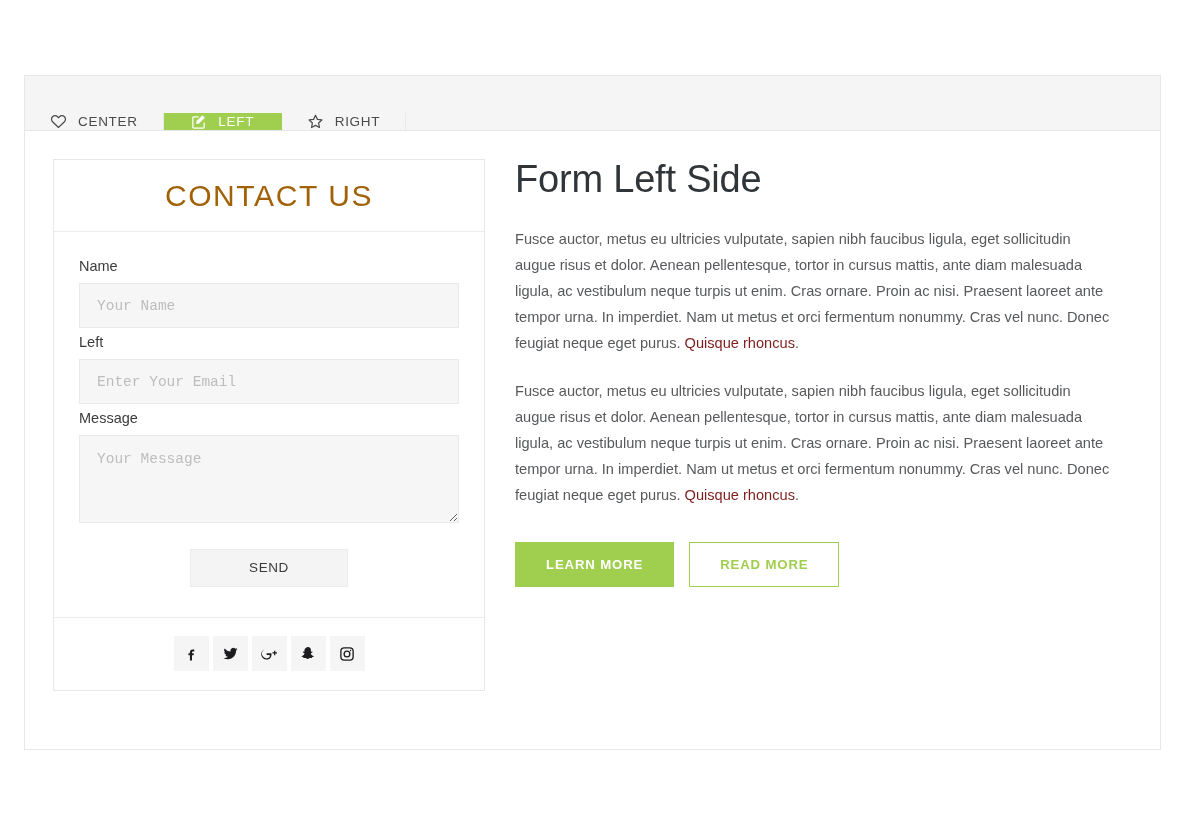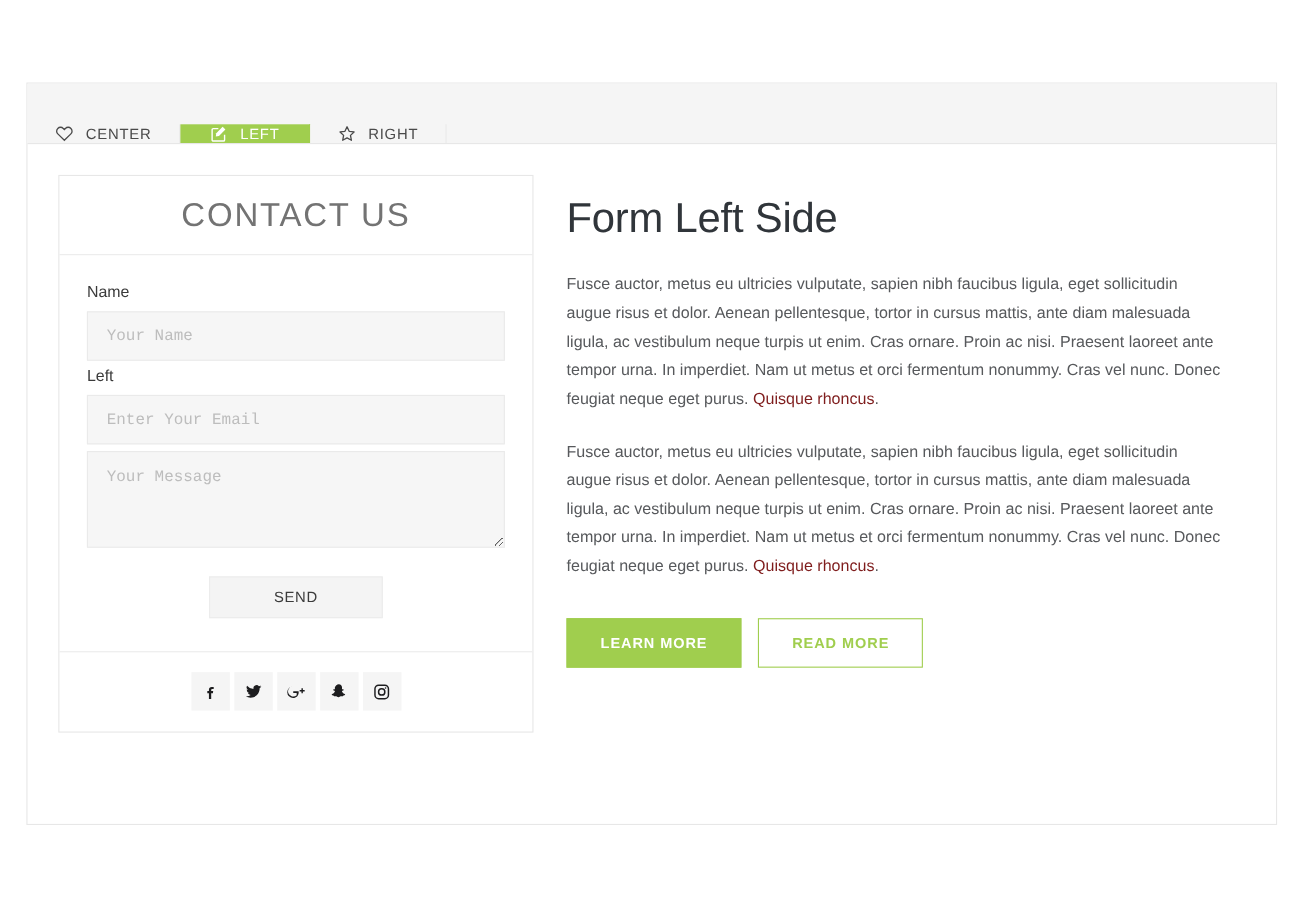--- a/index.html
+++ b/index.html
@@ -91,21 +91,21 @@
   .card-head {
     padding: 19px 10px 18px;
     text-align: center;
     border-bottom: 1px solid #ececec;
   }
   .card-head h2 {
     margin: 0;
     font-size: 30px;
     font-weight: 300;
     letter-spacing: 1.6px;
-    color: #737373;
+    color: #a16207;
   }
   .card-body { padding: 26px 25px 30px; }
 
   .field { margin-bottom: 6px; }
   .field:last-of-type { margin-bottom: 0; }
   .flabel {
     display: block;
     font-size: 14.5px;
     color: #3b3b3b;
     margin-bottom: 9px;
@@ -162,21 +162,20 @@
     color: #1d1d1f;
   }
   .soc svg { display: block; }
 
   
   .right {
     flex: 1 1 auto;
     padding-left: 30px;
     padding-top: 0;
     box-sizing: border-box;
-    margin-top: 20px;
   }
   .right h1 {
     margin: 0 0 26px 0;
     font-size: 38px;
     font-weight: 400;
     color: #30353a;
     letter-spacing: -0.2px;
     line-height: 1.1;
   }
   .right p {
@@ -269,20 +268,21 @@
             <label class="flabel">Name</label>
             <input class="finput" type="text" placeholder="Your Name" style="">
           </div>
 
           <div class="field">
             <label class="flabel">Left</label>
             <input class="finput" type="text" placeholder="Enter Your Email" style="">
           </div>
 
           <div class="field">
+            <label class="flabel">Message</label>
             <textarea class="ftextarea" placeholder="Your Message" style=""></textarea>
           </div>
 
           <div class="send-row">
             <button class="send-btn">SEND</button>
           </div>
         </div>
 
         <div class="card-foot">
 

